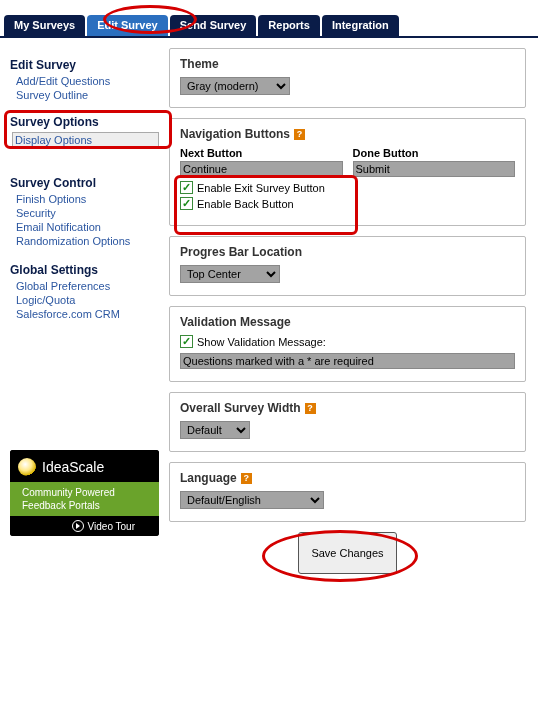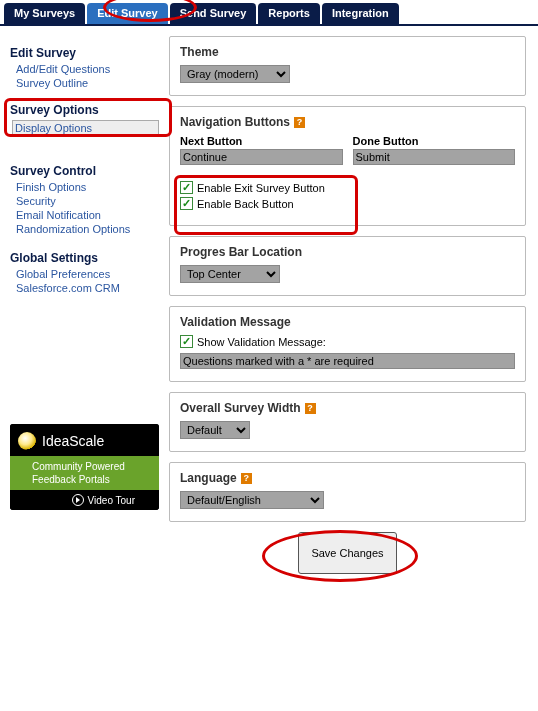--- a/index.html
+++ b/index.html
@@ -10,20 +10,21 @@
     background: #fff;
     width: 538px;
   }
   
   .tabs {
     display: flex;
     background: #fff;
     border-bottom: 2px solid #0a1c48;
     padding: 3px 4px 0 4px;
     gap: 2px;
+    margin-top: 12px;
   }
   .tab {
     background: #0a1c48;
     color: #fff;
     padding: 4px 10px 5px 10px;
     font-weight: bold;
     font-size: 11px;
     border-radius: 4px 4px 0 0;
     white-space: nowrap;
     position: relative;
@@ -110,21 +111,21 @@
   .bulb {
     width: 18px; height: 18px;
     background: radial-gradient(circle at 40% 35%, #fff 0%, #ffe98a 40%, #d9b200 70%, #000 72%);
     border-radius: 50%;
     flex-shrink: 0;
   }
   .ideascale-mid {
     background: #6aa32b;
     color: #fff;
     font-size: 10px;
-    padding: 4px 22px;
+    padding: 4px 12px;
     line-height: 1.3;
   }
   .ideascale-bot {
     background: #000;
     color: #fff;
     font-size: 10px;
     padding: 4px 24px;
     display: flex;
     justify-content: flex-end;
     align-items: center;
@@ -219,21 +220,21 @@
     text-align: center;
     font-size: 11px;
     margin-top: 3px;
   }
   .preview-links span { color: #2b56a0; text-decoration: underline; cursor: pointer; }
   .preview-links .sep { color: #999; text-decoration: none; margin: 0 4px; }
 
   .nav-cols {
     display: flex;
     gap: 10px;
-    margin-bottom: 16px;
+    margin-bottom: 4px;
   }
   .nav-col { flex: 1; }
   .nav-col .lbl { font-size: 11px; font-weight: bold; margin-bottom: 2px; }
   .nav-col input { width: 100%; }
 
   .chk-row {
     display: flex;
     align-items: center;
     gap: 4px;
     margin: 3px 0;
@@ -297,20 +298,21 @@
     </div>
 
     <div class="side-head" style="margin-top:28px;">Survey Control</div>
     <div class="side-link">Finish Options</div>
     <div class="side-link">Security</div>
     <div class="side-link">Email Notification</div>
     <div class="side-link">Randomization Options</div>
 
     <div class="side-head" style="margin-top:16px;">Global Settings</div>
     <div class="side-link">Global Preferences</div>
+    <div class="side-link">Logic/Quota</div>
     <div class="side-link">Salesforce.com CRM</div>
 
     <div class="ideascale">
       <div class="ideascale-top">
         <span class="bulb"></span>
         <span>IdeaScale</span>
       </div>
       <div class="ideascale-mid">Community Powered Feedback Portals</div>
       <div class="ideascale-bot">
         <span class="play"></span>

